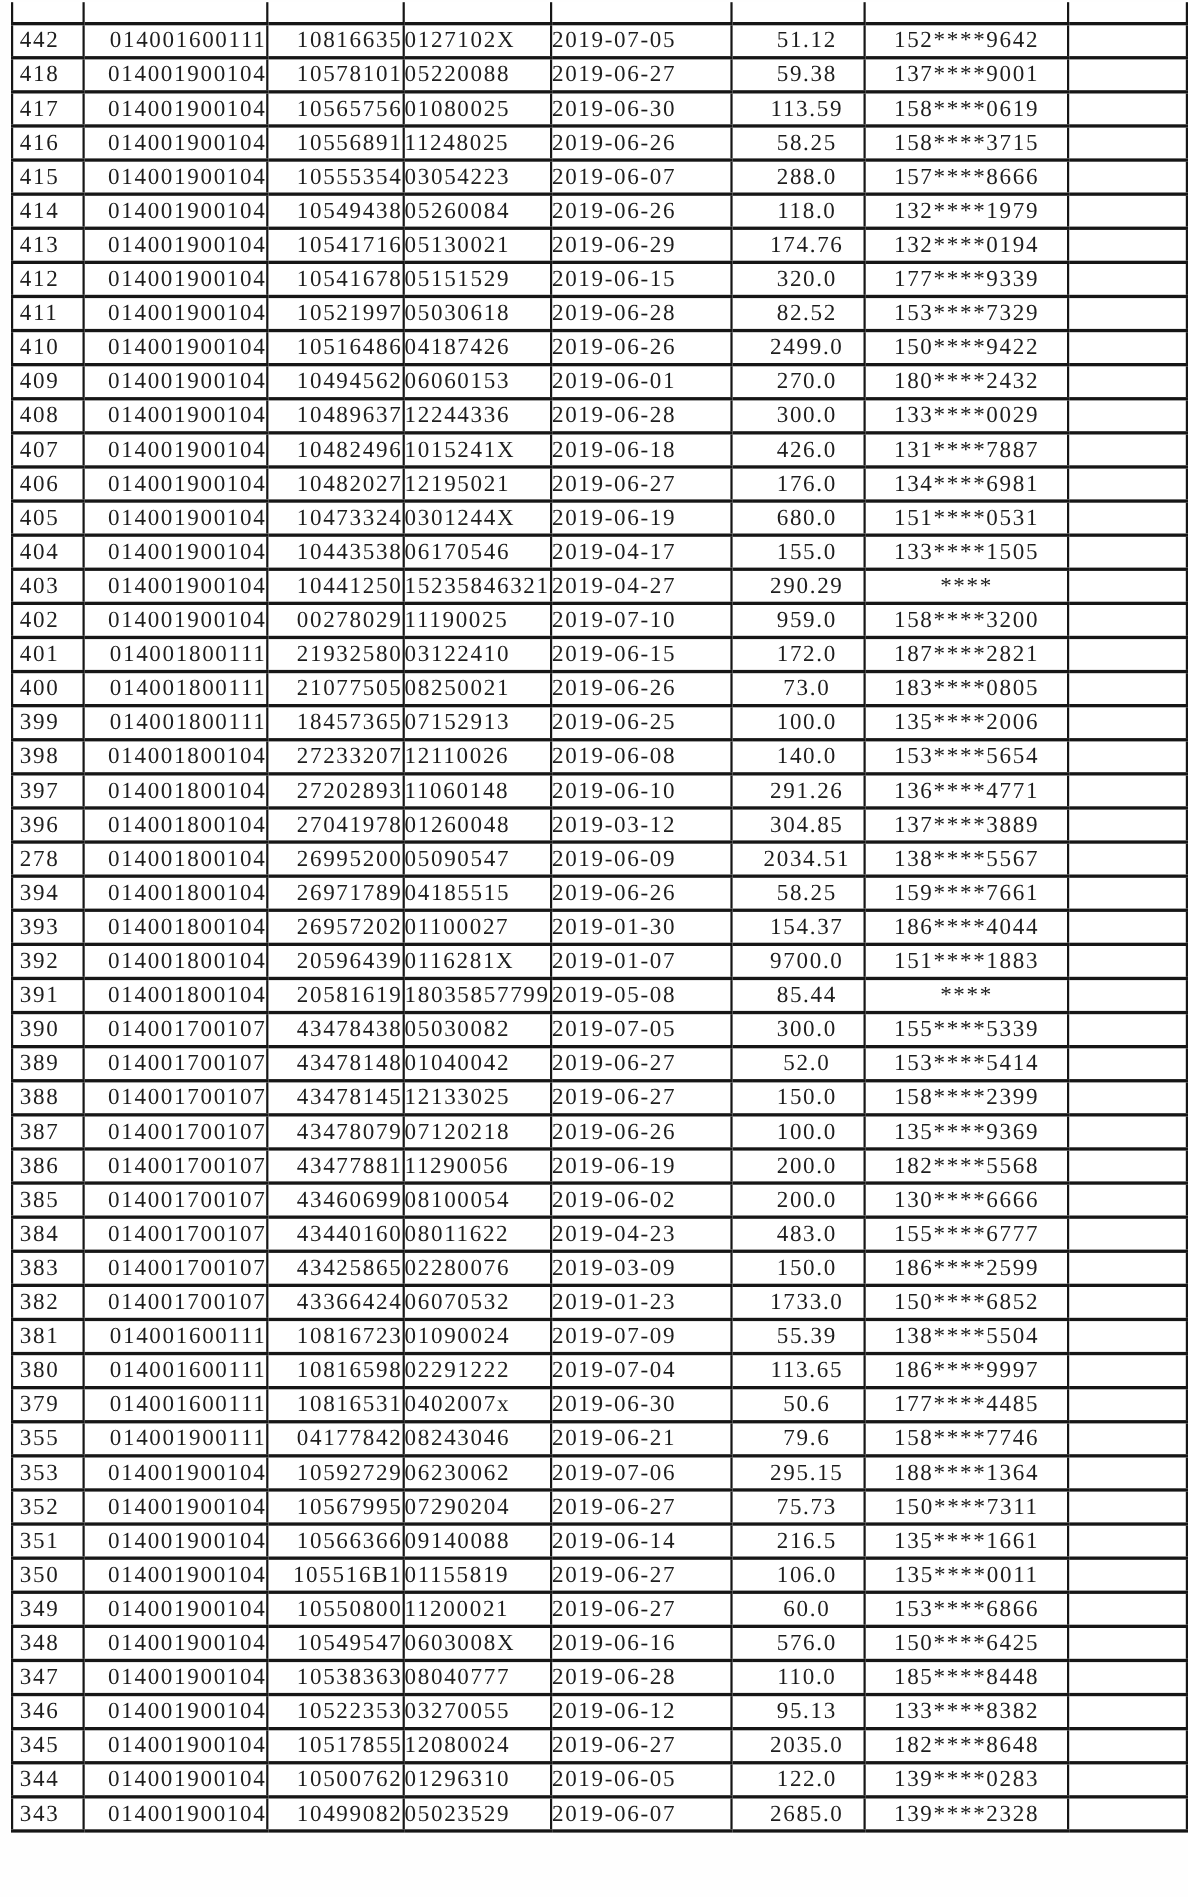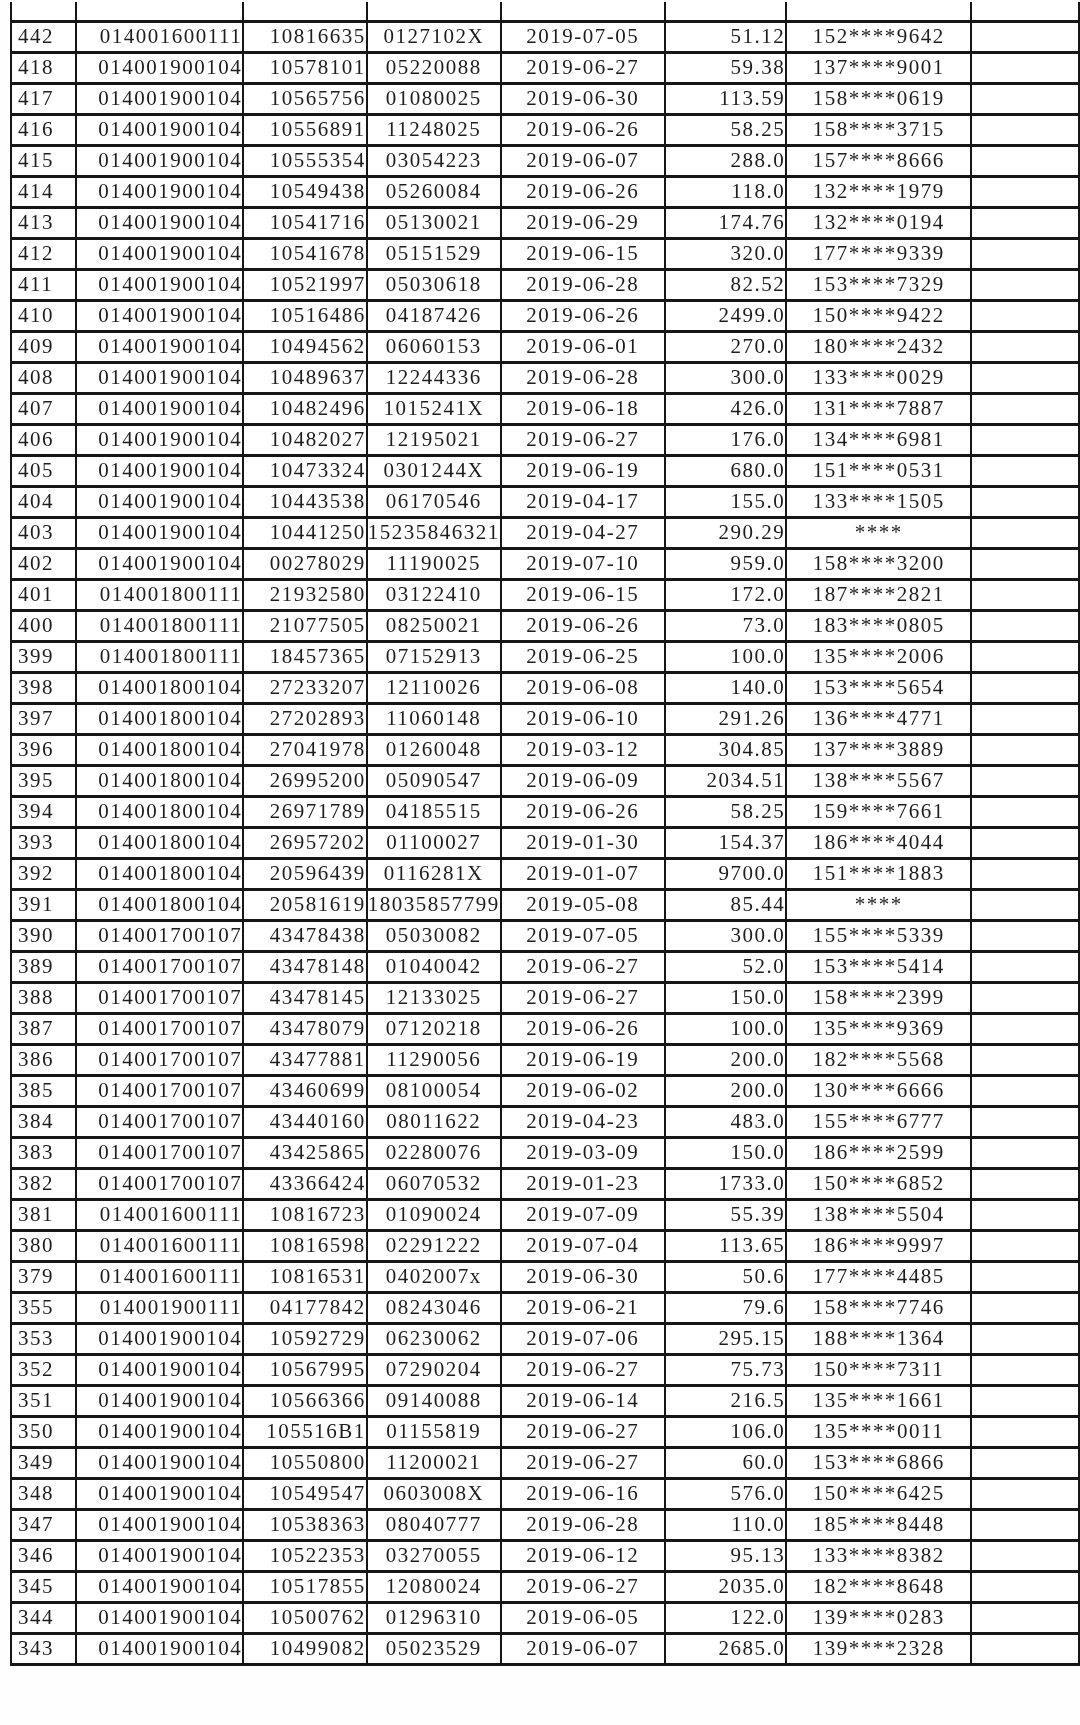--- a/index.html
+++ b/index.html
@@ -41,23 +41,23 @@
   }
   tr.data-row{ height:31px; }
   tr.stub-row{ height:19px; }
   tr.stub-row td{ border-top:0; }
   
   col.c1{width:65px}  col.c2{width:168px} col.c3{width:124px} col.c4{width:125px}
   col.c5{width:165px} col.c6{width:122px} col.c7{width:186px} col.c8{width:110px}
   td.c1{ text-align:left; padding-left:6px; }
   td.c2{ text-align:right; padding-left:6px; }
   td.c3{ text-align:right; }
-  td.c4{ text-align:center; }
-  td.c5{ text-align:center; }
-  td.c6{ text-align:right; padding-left:16px; }
+  td.c4{ text-align:left; }
+  td.c5{ }
+  td.c6{ text-align:center; padding-left:16px; }
   td.c7{ text-align:center; }
   td.c8{ text-align:left; }
 </style>
 </head>
 <body>
 
 <div class="page">
   <table class="scan-table">
     <colgroup>
       <col class="c1">
@@ -314,21 +314,21 @@
           <td class="c1">396</td>
           <td class="c2">014001800104</td>
           <td class="c3">27041978</td>
           <td class="c4">01260048</td>
           <td class="c5">2019-03-12</td>
           <td class="c6">304.85</td>
           <td class="c7">137****3889</td>
           <td class="c8"></td>
         </tr>
         <tr class="data-row">
-          <td class="c1">395</td>
+          <td class="c1">278</td>
           <td class="c2">014001800104</td>
           <td class="c3">26995200</td>
           <td class="c4">05090547</td>
           <td class="c5">2019-06-09</td>
           <td class="c6">2034.51</td>
           <td class="c7">138****5567</td>
           <td class="c8"></td>
         </tr>
         <tr class="data-row">
           <td class="c1">394</td>

